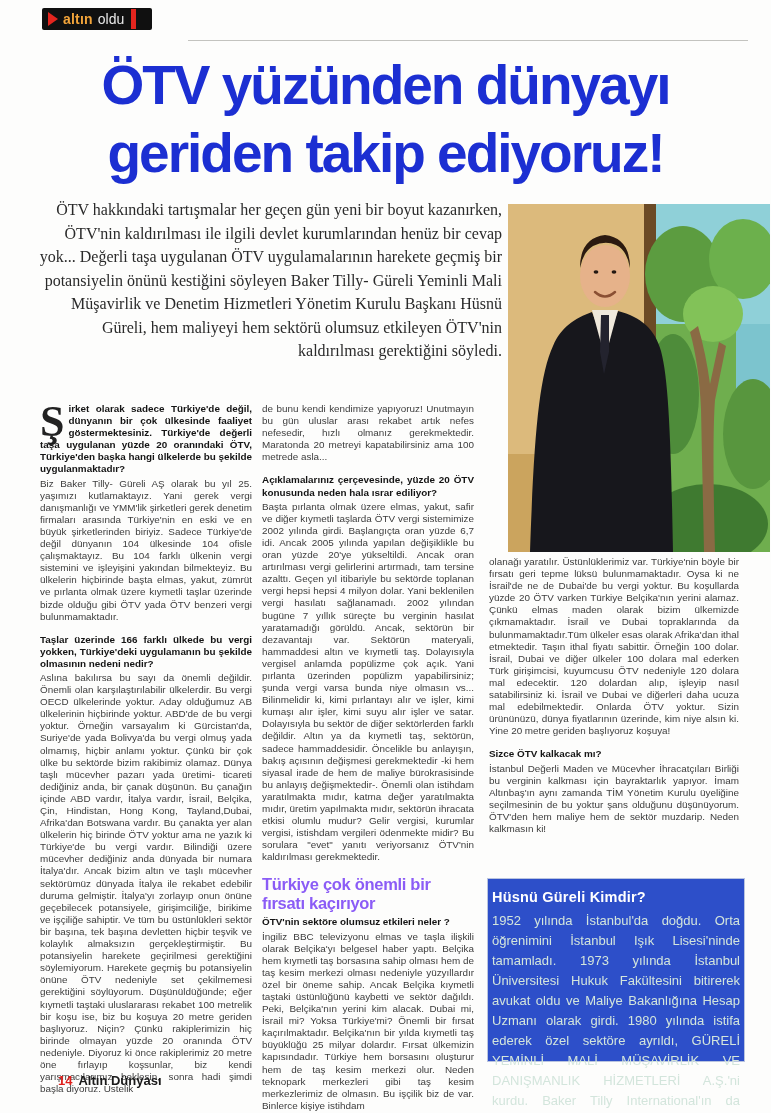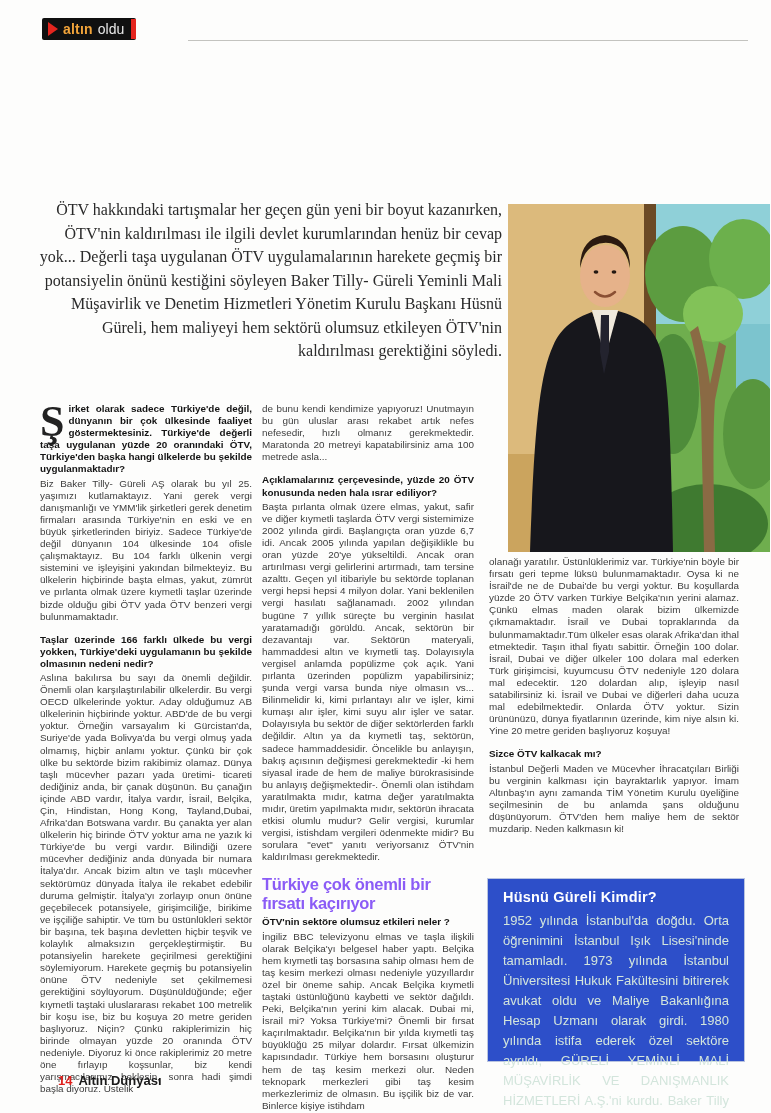--- a/index.html
+++ b/index.html
@@ -2,22 +2,22 @@
 <html><head>
 <meta charset="utf-8">
 <style>
   html,body{margin:0;padding:0;background:#e9e9e7;}
   .page{
     position:relative;width:771px;height:1113px;margin:0 auto;
     background:#fdfdfc;overflow:hidden;
     font-family:"Liberation Sans",sans-serif;color:#3c3c3c;
   }
   
-  .kicker{position:absolute;left:42px;top:18px;height:22px;background:#101010;
-    display:flex;align-items:center;padding:0 0 0 6px;border-radius:2px;}
+  .kicker{position:absolute;left:42px;top:8px;height:22px;background:#101010;
+    display:flex;align-items:center;padding:0 16px 0 6px;border-radius:2px;}
   .kicker-arrow{width:0;height:0;border-top:7px solid transparent;border-bottom:7px solid transparent;
     border-left:10px solid #e4251e;margin-right:5px;}
   .kicker-cat{color:#f2a43a;font-weight:bold;font-size:14px;margin-right:5px;letter-spacing:.2px;}
   .kicker-label{color:#e8e8e8;font-size:14px;margin-right:7px;}
   .kicker-endbar{width:5px;height:20px;background:#e4251e;}
   .kicker-rule{position:absolute;left:188px;top:40px;width:560px;height:1px;background:#c3c3bf;}
   
   .headline{
     position:absolute;left:0;top:52px;width:771px;text-align:center;
     color:#1c2fd2;font-weight:bold;font-size:55px;line-height:1.23;letter-spacing:-2px;
@@ -37,21 +37,21 @@
   .col p{margin:0 0 2px 0;}
   .q{font-weight:bold;color:#141414;margin-top:11px !important;}
   .q.first{margin-top:0 !important;}
   .dropcap{float:left;font-size:44px;line-height:34px;font-weight:bold;color:#222;
     padding:2px 4px 0 0;font-family:"Liberation Serif",serif;}
   .subhead-blue{color:#8b5cf6;font-weight:bold;font-size:16.5px;line-height:1.12;
     text-align:left;margin:12px 0 4px 0 !important;letter-spacing:-.3px;}
   
   .sidebar-box{
     position:absolute;left:487px;top:878px;width:258px;height:184px;background:#2d4fc9;
-    box-sizing:border-box;padding:11px 16px;box-shadow:0 0 0 1px #b9c4e0 inset;
+    box-sizing:border-box;padding:11px 5px;box-shadow:0 0 0 1px #b9c4e0 inset;
   }
   .sidebar-title{color:#ffffff;font-weight:bold;font-size:14.5px;margin:0 0 6px 0;letter-spacing:.2px;}
   .sidebar-body{color:#d3e5dc;font-size:13px;line-height:20px;text-align:justify;}
   
   .footer{position:absolute;left:58px;top:1073px;font-size:13px;font-weight:bold;}
   .footer .pnum{color:#e0201c;margin-right:6px;}
   .footer .pmag{color:#1a1a1a;}
 </style>
 </head>
 <body>
@@ -59,20 +59,24 @@
 <div class="page">
 
   <div class="kicker">
     <span class="kicker-arrow"></span>
     <span class="kicker-cat">altın</span>
     <span class="kicker-label">oldu</span>
     <span class="kicker-endbar"></span>
   </div>
   <div class="kicker-rule"></div>
 
+  <div class="headline">
+    <span>ÖTV yüzünden dünyayı</span><br>
+    <span>geriden takip ediyoruz!</span>
+  </div>
 
   <div class="intro">ÖTV hakkındaki tartışmalar her geçen gün yeni bir boyut kazanırken, ÖTV'nin kaldırılması ile ilgili devlet kurumlarından henüz bir cevap yok... Değerli taşa uygulanan ÖTV uygulamalarının harekete geçmiş bir potansiyelin önünü kestiğini söyleyen Baker Tilly- Güreli Yeminli Mali Müşavirlik ve Denetim Hizmetleri Yönetim Kurulu Başkanı Hüsnü Güreli, hem maliyeyi hem sektörü olumsuz etkileyen ÖTV'nin kaldırılması gerektiğini söyledi.</div>
 
   <div class="photo">
     <svg width="262" height="348" viewBox="0 0 262 348" xmlns="http://www.w3.org/2000/svg">
       <rect x="0" y="0" width="262" height="348" fill="#d2a964"></rect>
       <rect x="0" y="0" width="150" height="348" fill="#dcba7c"></rect>
       <rect x="0" y="250" width="150" height="98" fill="#cba45e"></rect>
 
       <rect x="136" y="0" width="12" height="348" fill="#6b4a26"></rect>
@@ -110,21 +114,21 @@
     <p class="q">Açıklamalarınız çerçevesinde, yüzde 20 ÖTV konusunda neden hala ısrar ediliyor?</p>
     <p>Başta pırlanta olmak üzere elmas, yakut, safir ve diğer kıymetli taşlarda ÖTV vergi sistemimize 2002 yılında girdi. Başlangıçta oran yüzde 6,7 idi. Ancak 2005 yılında yapılan değişiklikle bu oran yüzde 20'ye yükseltildi. Ancak oran artırılması vergi gelirlerini artırmadı, tam tersine azalttı. Geçen yıl itibariyle bu sektörde toplanan vergi hepsi hepsi 4 milyon dolar. Yani beklenilen vergi hasılatı sağlanamadı. 2002 yılından bugüne 7 yıllık süreçte bu verginin hasılat yaratamadığı görüldü. Ancak, sektörün bir dezavantajı var. Sektörün materyali, hammaddesi altın ve kıymetli taş. Dolayısıyla vergisel anlamda popülizme çok açık. Yani pırlanta üzerinden popülizm yapabilirsiniz; şunda vergi varsa bunda niye olmasın vs... Bilinmelidir ki, kimi pırlantayı alır ve işler, kimi kumaşı alır işler, kimi suyu alır işler ve satar. Dolayısıyla bu sektör de diğer sektörlerden farklı değildir. Altın ya da kıymetli taş, sektörün, sadece hammaddesidir. Öncelikle bu anlayışın, bakış açısının değişmesi gerekmektedir -ki hem siyasal irade de hem de maliye bürokrasisinde bu anlayış değişmektedir-. Önemli olan istihdam yaratılmakta mıdır, katma değer yaratılmakta mıdır, üretim yapılmakta mıdır, sektörün ihracata etkisi olumlu mudur? Gelir vergisi, kurumlar vergisi, istishdam vergileri ödenmekte midir? Bu sorulara "evet" yanıtı veriyorsanız ÖTV'nin kaldırılması gerekmektedir.</p>
     <p class="subhead-blue">Türkiye çok önemli bir fırsatı kaçırıyor</p>
     <p class="q first">ÖTV'nin sektöre olumsuz etkileri neler ?</p>
     <p>İngiliz BBC televizyonu elmas ve taşla ilişkili olarak Belçika'yı belgesel haber yaptı. Belçika hem kıymetli taş borsasına sahip olması hem de taş kesim merkezi olması nedeniyle yüzyıllardır özel bir öneme sahip. Ancak Belçika kıymetli taştaki üstünlüğünü kaybetti ve sektör dağıldı. Peki, Belçika'nın yerini kim alacak. Dubai mi, İsrail mi? Yoksa Türkiye'mi? Önemli bir fırsat kaçırılmaktadır. Belçika'nın bir yılda kıymetli taş büyüklüğü 25 milyar dolardır. Fırsat ülkemizin kapısındadır. Türkiye hem borsasını oluşturur hem de taş kesim merkezi olur. Neden teknopark merkezleri gibi taş kesim merkezlerimiz de olmasın. Bu işçilik biz de var. Binlerce kişiye istihdam</p>
   </div>
 
   <div class="col col3">
     <p>olanağı yaratılır. Üstünlüklerimiz var. Türkiye'nin böyle bir fırsatı geri tepme lüksü bulunmamaktadır. Oysa ki ne İsrail'de ne de Dubai'de bu vergi yoktur. Bu koşullarda yüzde 20 ÖTV varken Türkiye Belçika'nın yerini alamaz. Çünkü elmas maden olarak bizim ülkemizde çıkmamaktadır. İsrail ve Dubai topraklarında da bulunmamaktadır.Tüm ülkeler esas olarak Afrika'dan ithal etmektedir. Taşın ithal fiyatı sabittir. Örneğin 100 dolar. İsrail, Dubai ve diğer ülkeler 100 dolara mal ederken Türk girişimcisi, kuyumcusu ÖTV nedeniyle 120 dolara mal edecektir. 120 dolardan alıp, işleyip nasıl satabilirsiniz ki. İsrail ve Dubai ve diğerleri daha ucuza mal edebilmektedir. Onlarda ÖTV yoktur. Sizin ürününüzü, dünya fiyatlarının üzerinde, kim niye alsın ki. Yine 20 metre geriden başlıyoruz koşuya!</p>
     <p class="q">Sizce ÖTV kalkacak mı?</p>
-    <p>İstanbul Değerli Maden ve Mücevher İhracatçıları Birliği bu verginin kalkması için bayraktarlık yapıyor. İmam Altınbaş'ın aynı zamanda TİM Yönetim Kurulu üyeliğine seçilmesinin de bu anlamda şans olduğunu düşünüyorum. ÖTV'den hem maliye hem de sektör muzdarip. Neden kalkmasın ki!</p>
+    <p>İstanbul Değerli Maden ve Mücevher İhracatçıları Birliği bu verginin kalkması için bayraktarlık yapıyor. İmam Altınbaş'ın aynı zamanda TİM Yönetim Kurulu üyeliğine seçilmesinin de bu yoktur şans olduğunu düşünüyorum. ÖTV'den hem maliye hem de sektör muzdarip. Neden kalkmasın ki!</p>
   </div>
 
   <div class="sidebar-box">
     <div class="sidebar-title">Hüsnü Güreli Kimdir?</div>
     <div class="sidebar-body">1952 yılında İstanbul'da doğdu. Orta öğrenimini İstanbul Işık Lisesi'ninde tamamladı. 1973 yılında İstanbul Üniversitesi Hukuk Fakültesini bitirerek avukat oldu ve Maliye Bakanlığına Hesap Uzmanı olarak girdi. 1980 yılında istifa ederek özel sektöre ayrıldı, GÜRELİ YEMİNLİ MALİ MÜŞAVİRLİK VE DANIŞMANLIK HİZMETLERİ A.Ş.'ni kurdu. Baker Tilly International'ın da Türkiye temsilcisi ve ortağı olan Güreli aynı zamanda Maliye Bakanlığı Vergi Konseyi Üyesidir.</div>
   </div>
 
   <div class="footer">
     <span class="pnum">14</span><span class="pmag">Altın Dünyası</span>
   </div>

